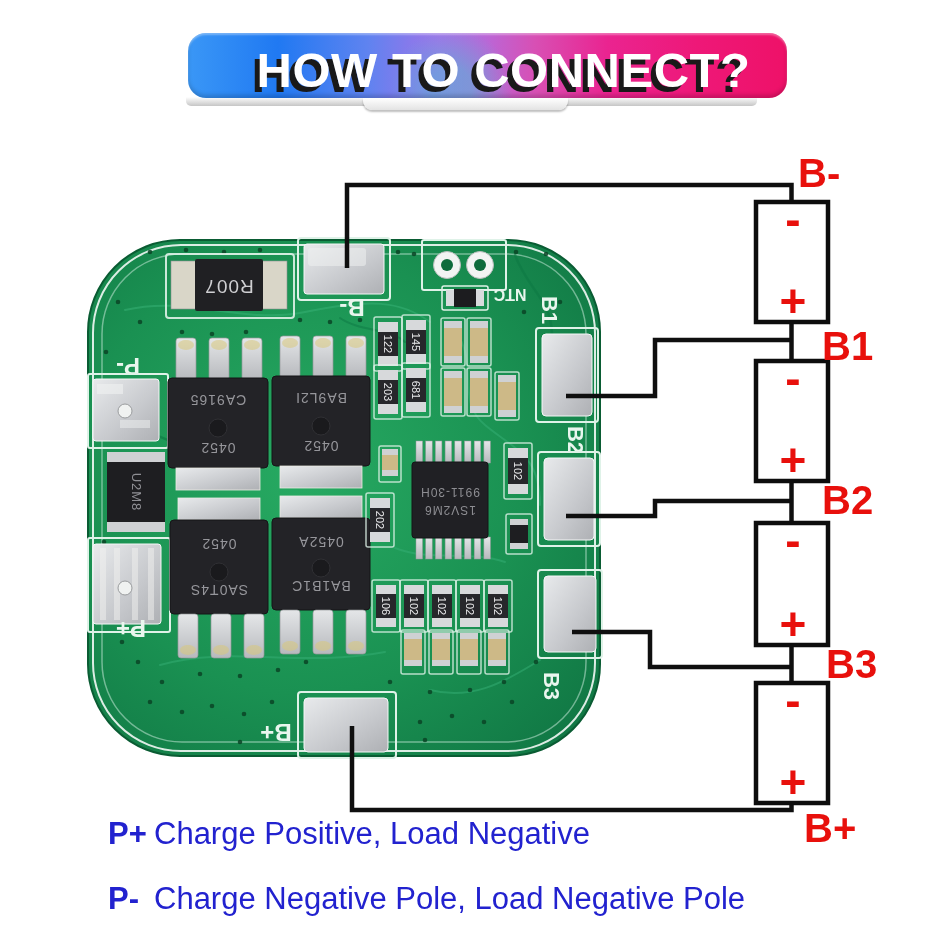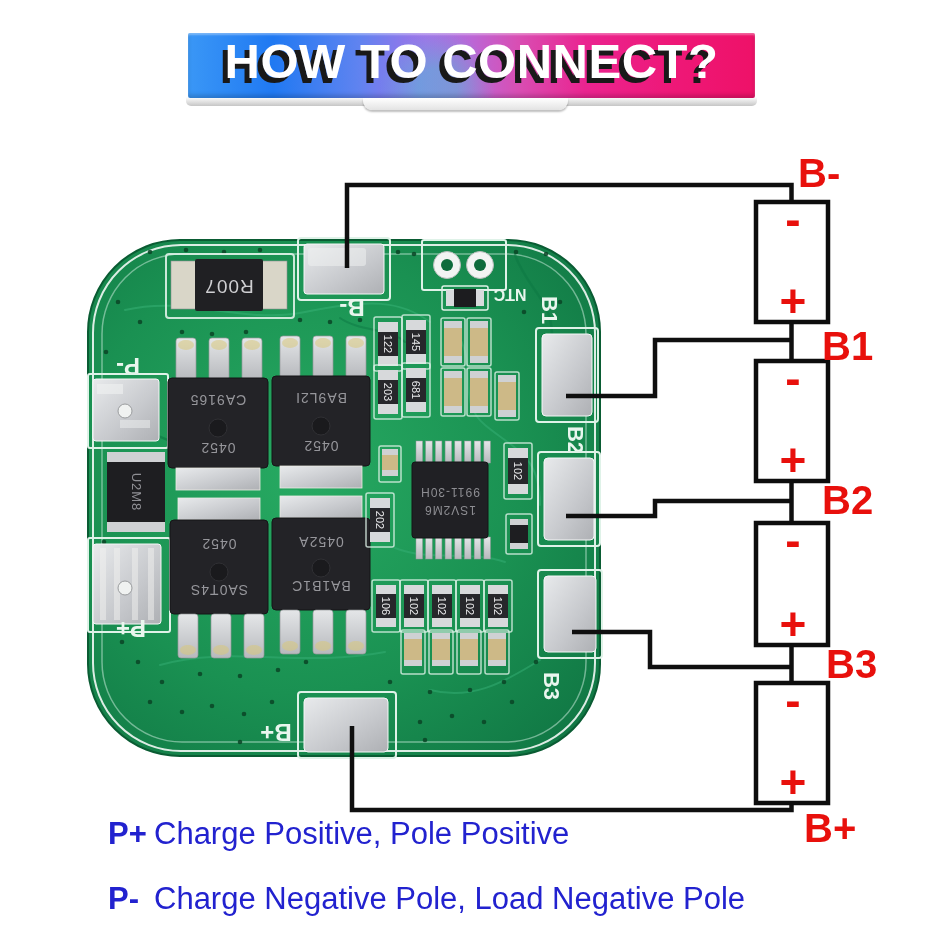--- a/index.html
+++ b/index.html
@@ -1,24 +1,24 @@
 <!DOCTYPE html>
 <html><head>
 <meta charset="utf-8">
 <style>
   html,body{margin:0;padding:0;}
   body{width:940px;height:940px;position:relative;background:#ffffff;
        font-family:"Liberation Sans", sans-serif;overflow:hidden;}
   .banner{position:absolute;left:188px;top:33px;width:567px;height:65px;
-    border-radius:2px;
+    border-radius:18px;
     background:
       radial-gradient(circle at 44% 85%, rgba(64,200,210,.45) 0 6%, rgba(64,200,210,0) 18%),
       linear-gradient(90deg,#3a97f6 0%,#2079f2 15%,#5f83f0 30%,#a273e8 42%,#bb66d6 50%,#d84fb4 58%,#ea2490 70%,#ee1878 85%,#ee1168 100%);
     box-shadow:inset 0 2px 2px rgba(255,255,255,.35), inset 0 -3px 4px rgba(0,0,0,.18);
-    display:flex;align-items:flex-start;justify-content:center;z-index:3;}
+    display:flex;align-items:flex-end;justify-content:center;z-index:3;padding-left:32px;}
   .banner-title{color:#ffffff;font-weight:700;font-size:49px;letter-spacing:.5px;
     text-shadow:-5px 5px 0 #191919;white-space:nowrap;}
   .banner-under{position:absolute;left:186px;top:97px;width:571px;height:9px;
     background:linear-gradient(#ffffff,#c6c6c6);border-radius:0 0 5px 5px;z-index:2;}
   .banner-tab{position:absolute;left:363px;top:98px;width:205px;height:12px;
     background:linear-gradient(#ffffff,#e3e3e3);border-radius:0 0 9px 9px;
     box-shadow:0 2px 2px rgba(0,0,0,.25);z-index:2;}
   .diagram{position:absolute;left:0;top:0;width:940px;height:940px;z-index:1;}
   .legend{position:absolute;left:108px;color:#2222cf;font-size:31px;white-space:nowrap;}
   .legend .term{font-weight:700;display:inline-block;min-width:46px;}
@@ -449,17 +449,17 @@
   <g font-size="40" font-weight="700" fill="#e8100c">
     <text x="798" y="173" dominant-baseline="central">B-</text>
     <text x="822" y="346" dominant-baseline="central">B1</text>
     <text x="822" y="500" dominant-baseline="central">B2</text>
     <text x="826" y="664" dominant-baseline="central">B3</text>
     <text x="804" y="828" dominant-baseline="central">B+</text>
   </g>
 </svg>
 
 <div class="legend" style="top:816px;">
-  <span class="term">P+</span><span>Charge Positive, Pole Positive</span>
+  <span class="term">P+</span><span>Charge Positive, Load Negative</span>
 </div>
 <div class="legend" style="top:851px;margin-top:30px;">
   <span class="term">P-</span><span>Charge Negative Pole, Load Negative Pole</span>
 </div>
 
 </body></html>

